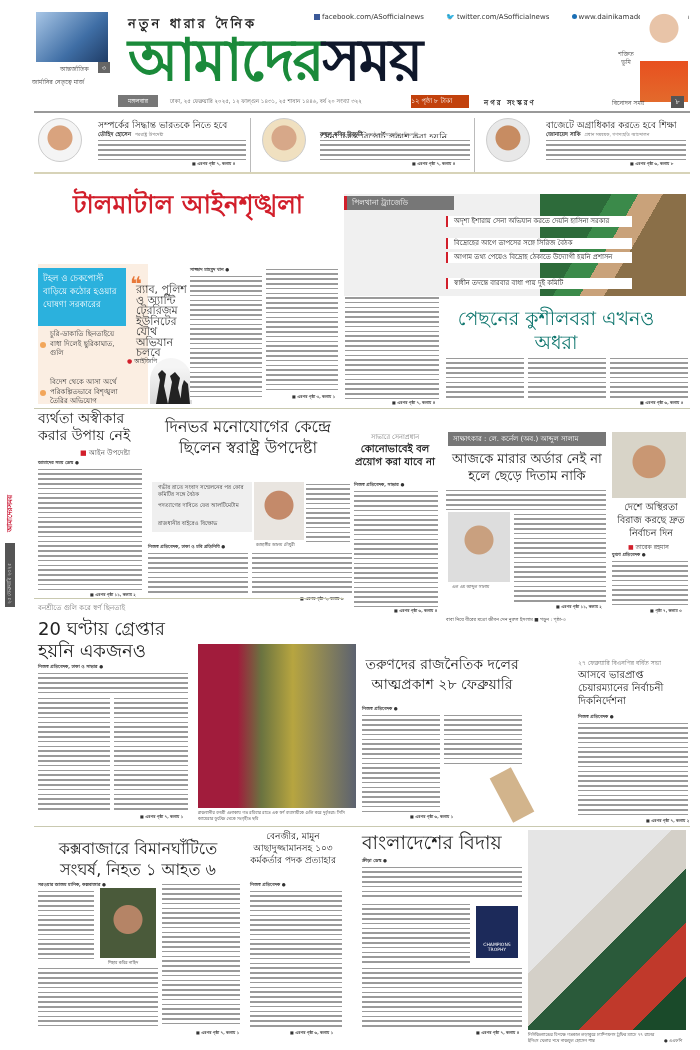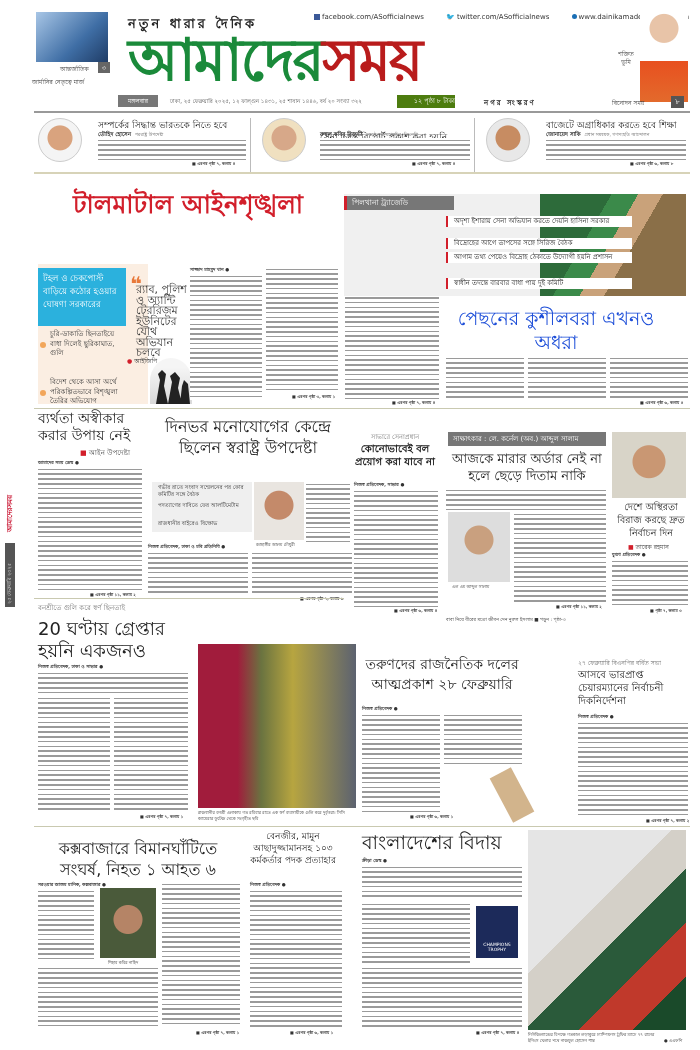--- a/index.html
+++ b/index.html
@@ -7,34 +7,34 @@
 body{font-family:"DejaVu Sans",sans-serif;color:#222;position:relative}
 .abs{position:absolute}
 .lines{background:repeating-linear-gradient(#fff 0 1.6px,#9a9a9a 1.6px 3.2px,#fff 3.2px 4.8px);}
 .hl{font-family:"DejaVu Sans",sans-serif;color:#222;text-align:center}
 .rule{background:#c9c9b0}
 .contd{font-size:4px;color:#333;font-weight:bold}
 
 #tagline{left:128px;top:14px;font-size:13px;font-weight:bold;letter-spacing:3px;color:#222}
 #logo{left:128px;top:26px;width:440px;height:68px;font-size:58px;font-weight:bold;line-height:68px;white-space:nowrap;letter-spacing:-2px}
 #logo .g{color:#1a8a3a}
-#logo .r{color:#b91c1c}
+#logo .r{color:#0f172a}
 #social{left:314px;top:13px;font-size:7px;color:#333;white-space:nowrap}
 #social span{margin-right:10px}
 #left-teaser-img{left:36px;top:12px;width:72px;height:50px;background:linear-gradient(135deg,#a8c6e6,#3f6ea5 60%,#1f3c66)}
 #left-teaser-label{left:60px;top:64px;font-size:6px;color:#444}
 #left-teaser-page{left:98px;top:62px;width:12px;height:11px;background:#666;color:#fff;font-size:6px;text-align:center;line-height:11px}
 #left-teaser-caption{left:32px;top:77px;font-size:6px;color:#444}
 #right-teaser-img{left:640px;top:10px;width:48px;height:92px;background:radial-gradient(circle at 50% 20%,#e8c4a8 0 14px,transparent 15px),linear-gradient(#fff 55%,#e8501f 55%,#e36a2c)}
 #right-teaser-caption{left:614px;top:50px;font-size:6px;color:#444;width:24px;text-align:center;line-height:8px}
 #right-teaser-label{left:612px;top:98px;font-size:6px;color:#444}
 #right-teaser-page{left:671px;top:96px;width:13px;height:12px;background:#555;color:#fff;font-size:7px;text-align:center;line-height:12px}
 #day-box{left:118px;top:95px;width:40px;height:12px;background:#777;color:#fff;font-size:6px;text-align:center;line-height:12px}
 #date-line{left:170px;top:98px;font-size:5.5px;color:#555;white-space:nowrap}
-#price-box{left:397px;top:95px;width:58px;height:13px;background:#4d7c0f;color:#fff;font-size:6.5px;text-align:right;line-height:13px}
+#price-box{left:411px;top:95px;width:58px;height:13px;background:#c2410c;color:#fff;font-size:6.5px;text-align:left;line-height:13px}
 #edition{left:484px;top:97px;font-size:7px;letter-spacing:2px;font-weight:bold;color:#222}
 #mast-rule{left:34px;top:111px;width:656px;height:2px;background:#999}
 
 .qimg{border-radius:50%;border:1px solid #ccc;width:44px;height:44px}
 .qhead{font-size:9px;color:#222;white-space:nowrap}
 .qname{font-size:5.5px;font-weight:bold;color:#222;white-space:nowrap}
 .qname em{font-weight:normal;font-style:normal;color:#666;font-size:4.5px;margin-left:4px}
 .qsep{width:1px;height:54px;background:#bbb}
 #quote-rule{left:34px;top:172px;width:656px;height:2px;background:#d7d3b8}
 
@@ -46,21 +46,21 @@
 #quote-mark{left:130px;top:272px;color:#e8793a;font-size:20px;font-weight:bold}
 #quote-text{left:136px;top:285px;width:60px;font-size:11px;line-height:10.5px;color:#333}
 #quote-src{left:127px;top:356px;font-size:6px;color:#333}
 #quote-src b{color:#d21f2b}
 #shadow-img{left:150px;top:358px;width:42px;height:46px;border-radius:50% 50% 0 0;background:linear-gradient(#f5f5f5 20%,#d9d9d9)}
 
 #pil-box{left:344px;top:194px;width:268px;height:102px;background:#f0f0f0}
 #pil-photo{left:540px;top:194px;width:146px;height:102px;background:linear-gradient(120deg,#2d6b3a 0 35%,#3b8a4a 35% 48%,#c9a27a 48% 60%,#8a6f48 60% 100%)}
 #pil-title-bar{left:344px;top:196px;width:110px;height:14px;background:#777;color:#fff;font-size:7.5px;line-height:14px;padding-left:5px;border-left:3px solid #d21f2b}
 .pil-item{font-size:6.8px;line-height:8.5px;color:#222;background:#fff;padding:1px 3px 1px 6px;position:absolute;border-left:2px solid #d21f2b;width:186px}
-#pesh-head{left:456px;top:306px;width:200px;font-size:19px;line-height:24px;text-align:center;color:#1d4ed8}
+#pesh-head{left:456px;top:306px;width:200px;font-size:19px;line-height:24px;text-align:center;color:#0f766e}
 
 .h-md{font-size:14px;line-height:17px;color:#222}
 .h-lg{font-size:20px;line-height:25px;color:#222}
 .kicker{font-size:6.5px;color:#777}
 .byline{font-size:4.5px;font-weight:bold;color:#333}
 .bar-label{background:#777;color:#fff;font-size:7px;line-height:14px;padding-left:5px}
 .caption{font-size:4.2px;color:#333}
 </style>
 </head>
 <body>

